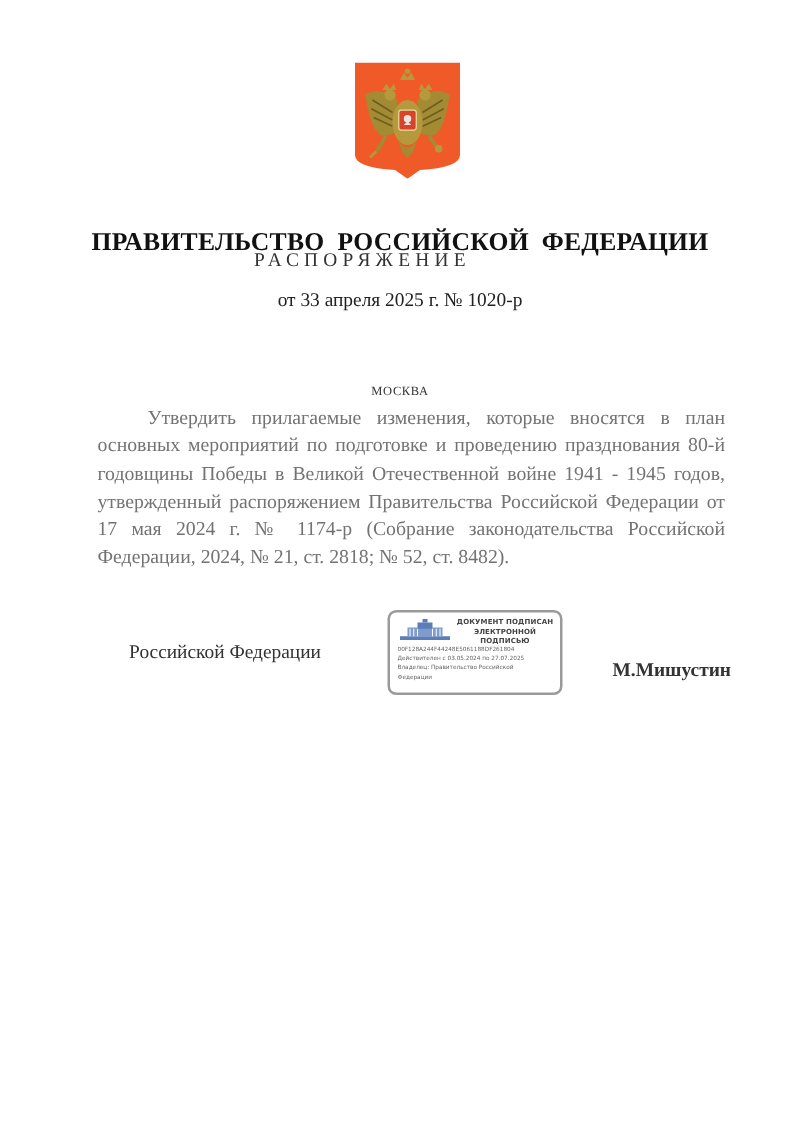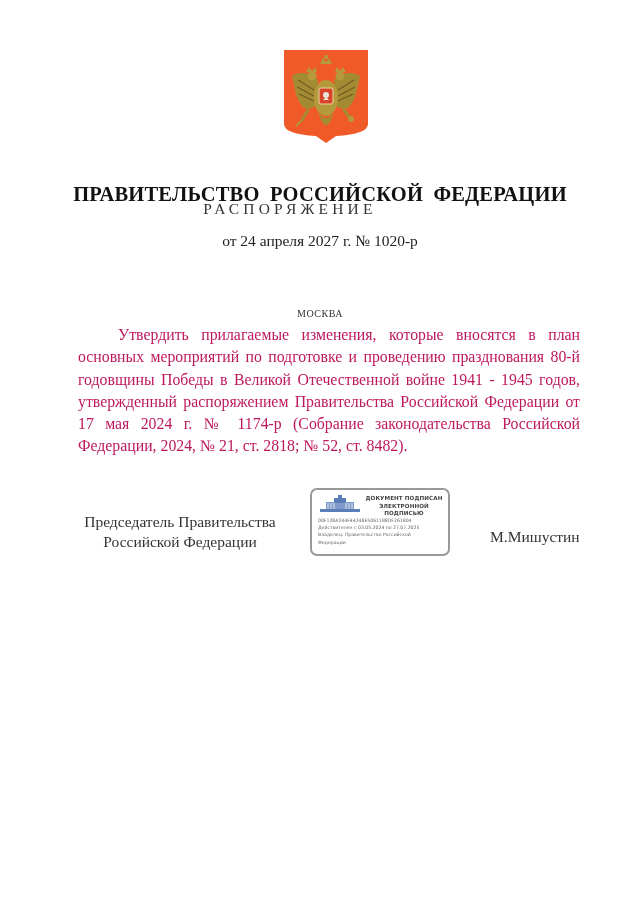--- a/index.html
+++ b/index.html
@@ -20,29 +20,29 @@
   .docdate {
     left: 0; width: 640px; top: 232px; text-align: center;
     font-size: 15.5px; color: #222;
   }
   .city {
     left: 0; width: 640px; top: 265px; text-align: center;
     font-size: 10px; letter-spacing: 0.5px; color: #333; margin-top: 43px;
   }
   .body-text {
     left: 78px; width: 502px; top: 324px;
-    font-size: 15.8px; line-height: 22.3px; text-align: justify; color: #be185d;
+    font-size: 15.8px; line-height: 22.3px; text-align: justify; color: #737373;
   }
   .body-text p { margin: 0; text-indent: 40px; }
   .sig-left {
     left: 80px; top: 512px; width: 200px; text-align: center;
     font-size: 15.5px; line-height: 20px; color: #333;
   }
   .sig-right {
-    left: 490px; top: 528px; font-size: 15.5px; color: #333; font-weight: 400;
+    left: 490px; top: 528px; font-size: 15.5px; color: #333; font-weight: 700;
   }
   .stamp {
     left: 310px; top: 488px; width: 140px; height: 68px;
     border: 2px solid #9a9a9a; border-radius: 7px; background: #fff; box-sizing: border-box;
     font-family: "DejaVu Sans", "Liberation Sans", sans-serif; color: #555;
   }
   .stamp-head { position: absolute; left: 6px; top: 3px; width: 128px; height: 22px; }
   .stamp-building { position: absolute; left: 2px; top: 2px; width: 40px; height: 17px; }
   .stamp-title {
     position: absolute; left: 44px; top: 2px; width: 84px; text-align: center;
@@ -82,29 +82,28 @@
 
     <path d="M34 62 Q42 74 50 62 L46 72 L42 76 L38 72 Z" fill="#A38B34"></path>
     <path d="M24 60 L18 70 M60 60 L66 68" stroke="#A38B34" stroke-width="3" stroke-linecap="round"></path>
     <circle cx="67" cy="69" r="3" fill="#B49A3C"></circle>
     <line x1="17" y1="71" x2="12" y2="76" stroke="#B49A3C" stroke-width="2"></line>
   </svg>
 </div>
 
 <div class="abs title">ПРАВИТЕЛЬСТВО РОССИЙСКОЙ ФЕДЕРАЦИИ</div>
 <div class="abs doctype">РАСПОРЯЖЕНИЕ</div>
-<div class="abs docdate">от 24 апреля 2027 г. № 1020-р</div>
+<div class="abs docdate">от 33 апреля 2025 г. № 1020-р</div>
 <div class="abs city">МОСКВА</div>
 
 <div class="abs body-text">
   <p>Утвердить прилагаемые изменения, которые вносятся в план основных мероприятий по подготовке и проведению празднования 80-й годовщины Победы в Великой Отечественной войне 1941 - 1945 годов, утвержденный распоряжением Правительства Российской Федерации от 17 мая 2024 г. № 1174-р (Собрание законодательства Российской Федерации, 2024, № 21, ст. 2818; № 52, ст. 8482).</p>
 </div>
 
 <div class="abs sig-left">
-  <div>Председатель Правительства</div>
   <div>Российской Федерации</div>
 </div>
 
 <div class="abs stamp">
   <div class="stamp-head">
     <svg class="stamp-building" viewBox="0 0 40 17">
       <rect x="0" y="14" width="40" height="3" fill="#5B7DB8"></rect>
       <rect x="6" y="7" width="28" height="7" fill="#7E9BCB"></rect>
       <rect x="14" y="3" width="12" height="5" fill="#5B7DB8"></rect>
       <rect x="18" y="0" width="4" height="3" fill="#5B7DB8"></rect>

